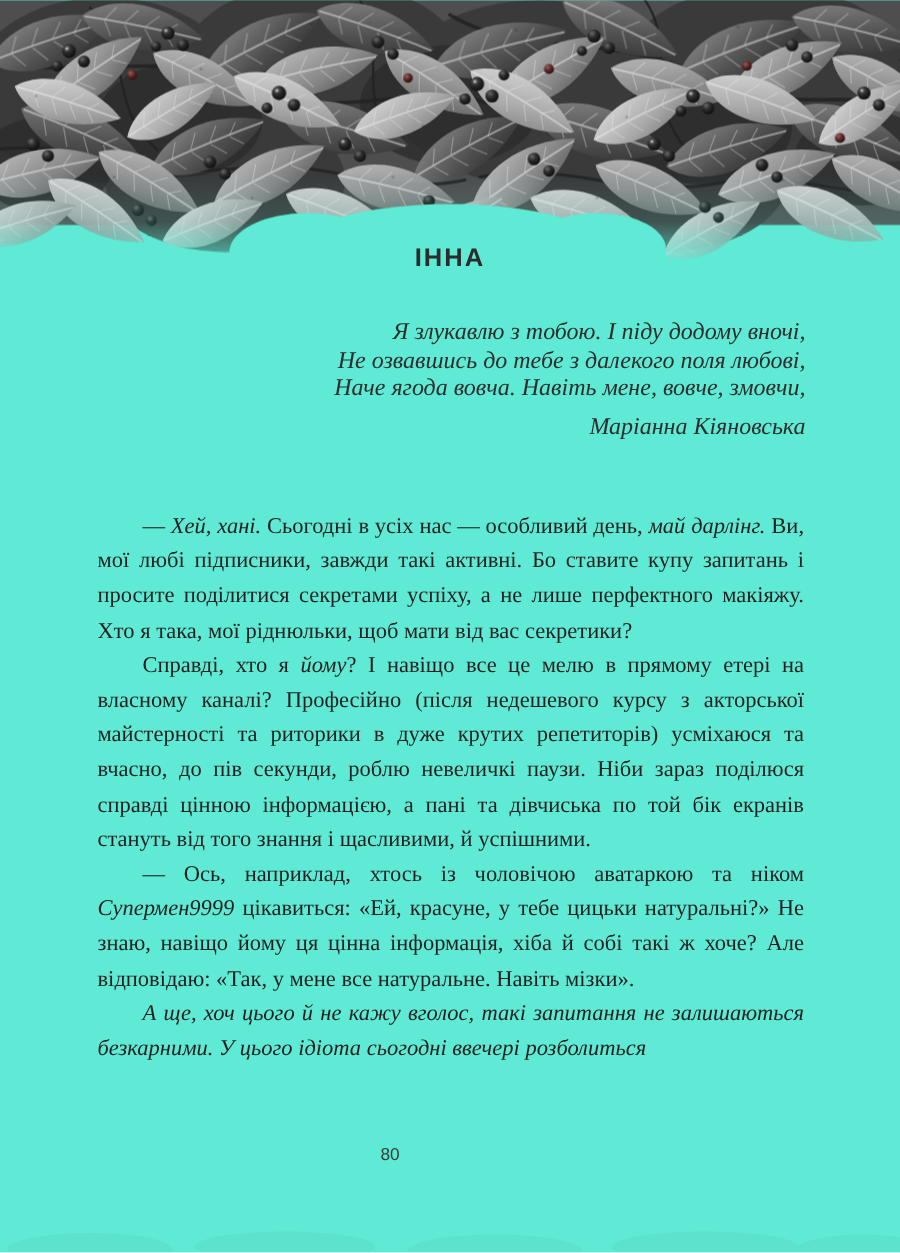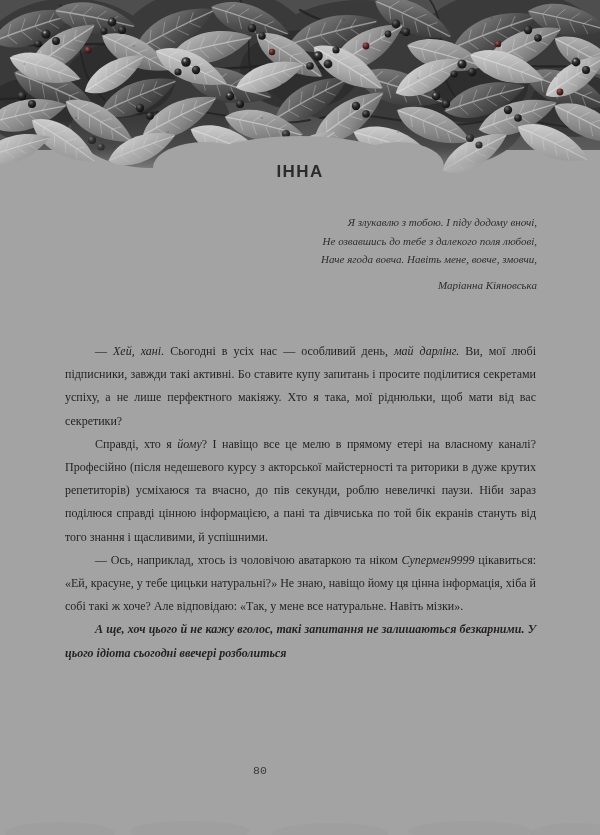--- a/index.html
+++ b/index.html
@@ -4,21 +4,21 @@
 <style>
   html, body {
     margin: 0;
     padding: 0;
     background: #ffffff;
   }
   .page {
     position: relative;
     width: 600px;
     height: 835px;
-    background: #a3a3a3;
+    background: #5eead4;
     overflow: hidden;
     font-family: "Liberation Serif", serif;
   }
 
   
   .header-art {
     position: absolute;
     top: 0;
     left: 0;
     width: 600px;
@@ -42,62 +42,61 @@
   }
 
   
   .epigraph {
     position: absolute;
     top: 213px;
     left: 182px;
     width: 355px;
     text-align: right;
     font-style: italic;
-    font-size: 11px;
+    font-size: 16px;
     line-height: 18.6px;
     color: #2d2d2d;
   }
   .epigraph .line { display: block; white-space: nowrap; }
   .epigraph-author {
     display: block;
     margin-top: 7px;
     font-style: italic;
     white-space: nowrap;
   }
 
   
   .body-text {
     position: absolute;
     top: 340px;
     left: 65px;
     width: 471px;
-    font-size: 12px;
+    font-size: 15px;
     line-height: 23.2px;
     color: #231f20;
     text-align: justify;
     text-justify: inter-word;
   }
   .body-text p {
     margin: 0;
     text-indent: 30px;
   }
   .body-text p.italic-para {
     font-style: italic;
-    font-weight: bold;
   }
   .body-text em { font-style: italic; }
 
   
   .folio {
     position: absolute;
     top: 764px;
     left: 0;
     width: 520px;
     text-align: center;
-    font-family: Liberation Mono, monospace;
+    font-family: Liberation Sans, sans-serif;
     font-size: 11.5px;
     color: #3a3a3a;
   }
 
   
   .bottom-ghost {
     position: absolute;
     left: 0;
     bottom: 0;
     width: 600px;

